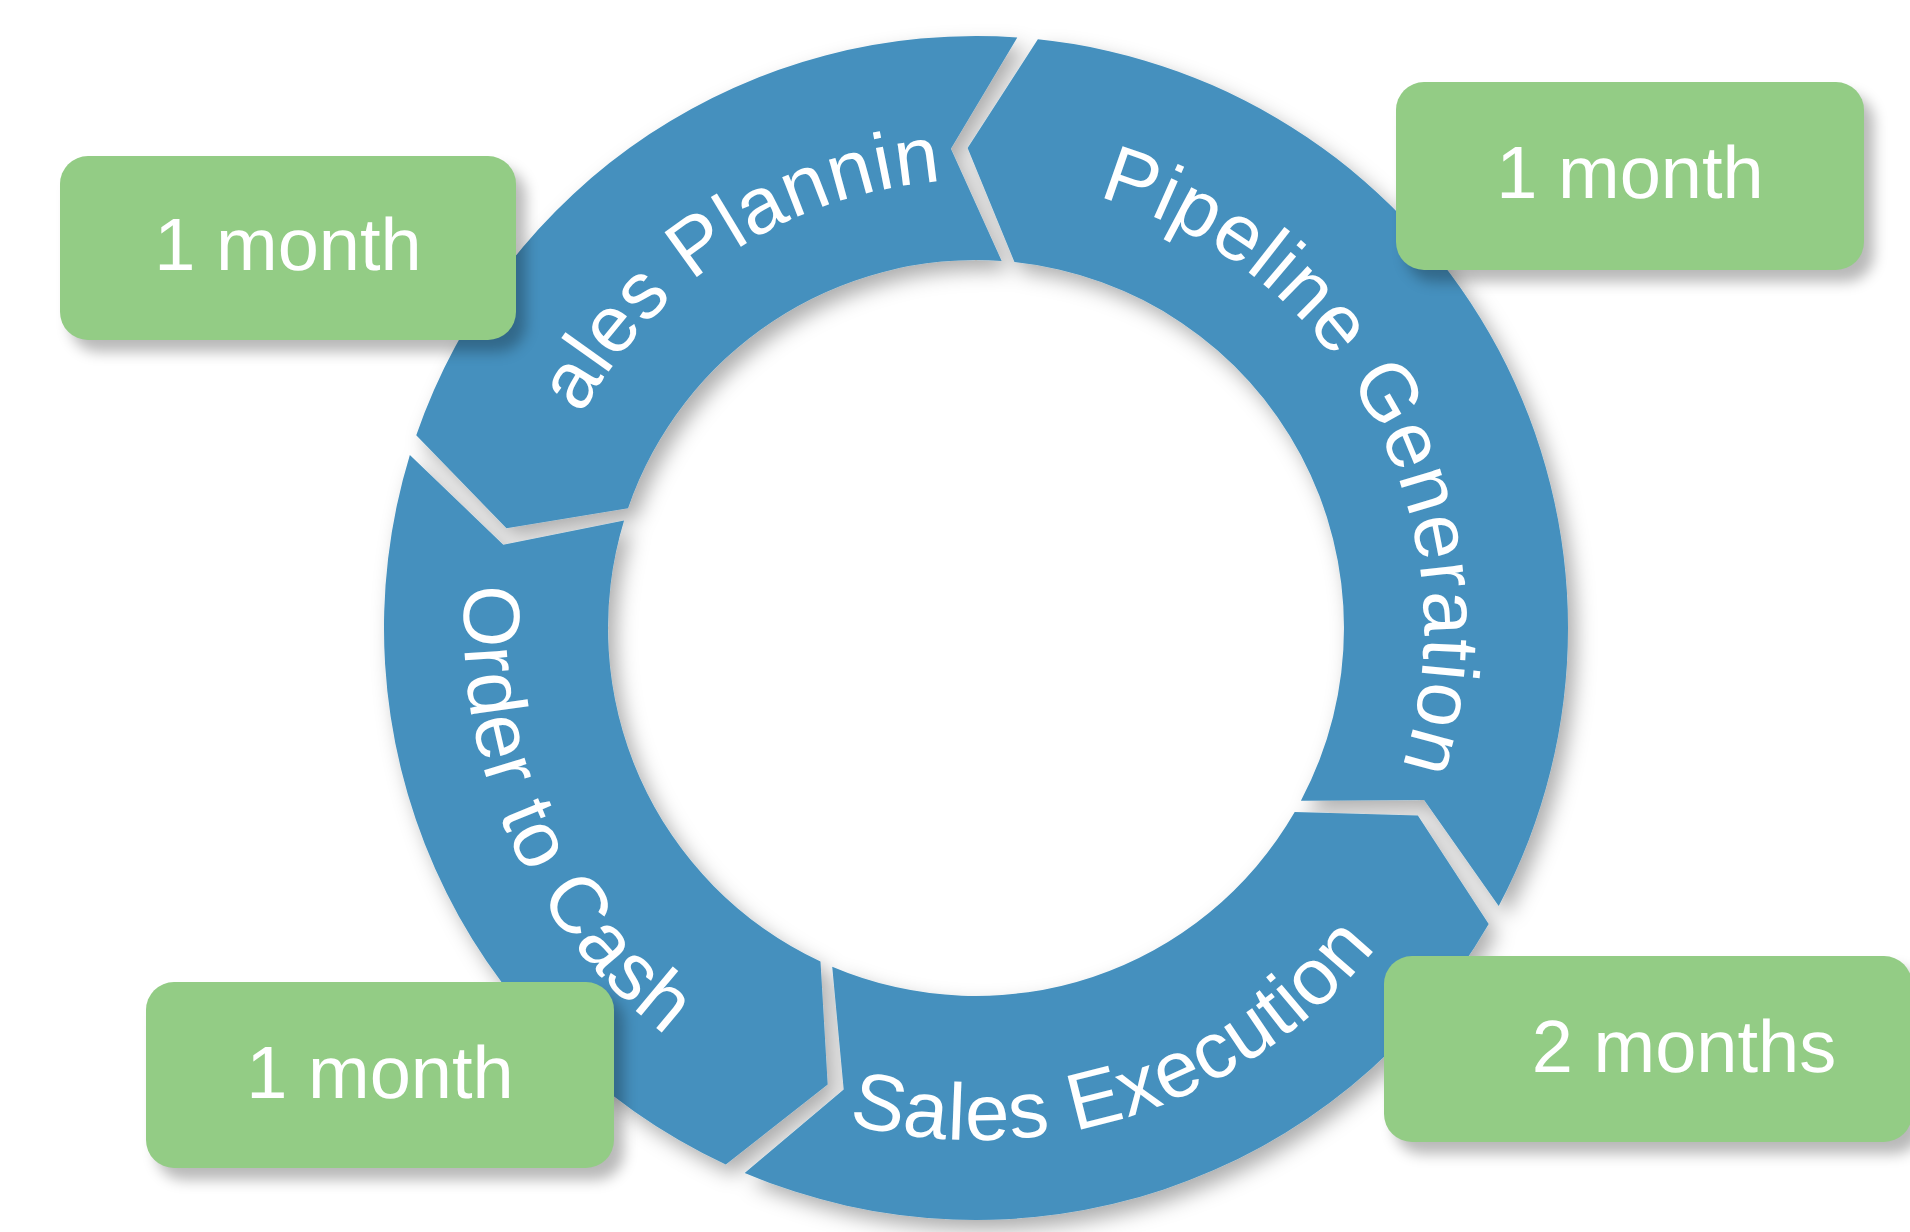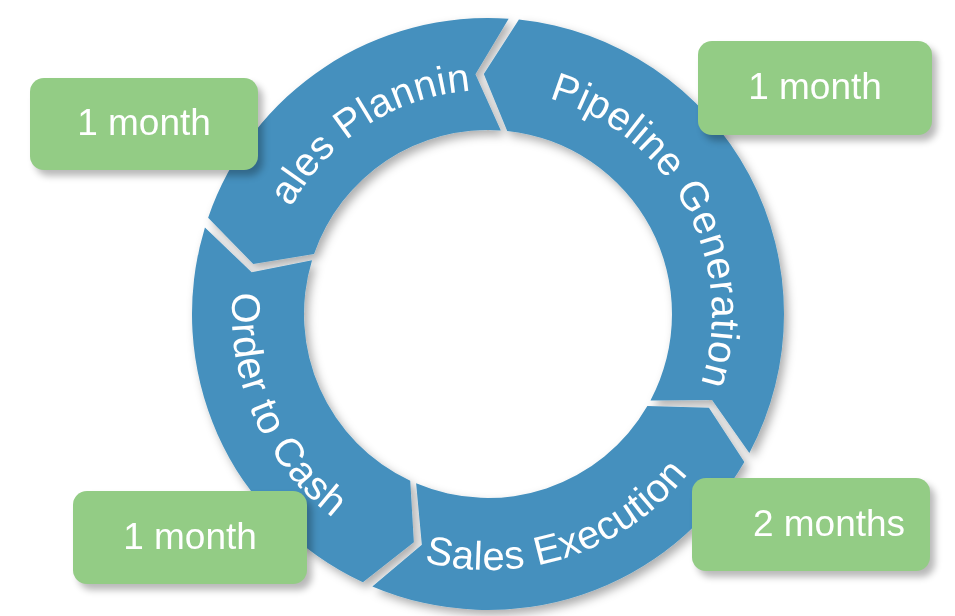--- a/index.html
+++ b/index.html
@@ -40,21 +40,21 @@
     display: flex;
     align-items: center;
     justify-content: center;
     box-shadow: 5px 6px 7px rgba(0,0,0,0.28);
     box-sizing: border-box;
     user-select: none;
   }
   .callout span { display: block; line-height: 1; padding-bottom: 3px; }
   #callout-sales-planning    { left: 30px;  top: 78px;  width: 228px; height: 92px; }
   #callout-pipeline-gen      { left: 698px; top: 41px;  width: 234px; height: 94px; }
-  #callout-sales-execution   { left: 692px; top: 478px; width: 238px; height: 93px; padding-left: 36px; }
+  #callout-sales-execution   { left: 692px; top: 478px; width: 264px; height: 93px; padding-left: 36px; }
   #callout-order-to-cash     { left: 73px;  top: 491px; width: 234px; height: 93px; }
 </style>
 </head>
 <body>
 
 <div id="canvas">
 
   <svg id="ring-svg" viewBox="0 0 955 616">
     <defs>
       <filter id="ringShadow" x="-25%" y="-25%" width="150%" height="150%">

